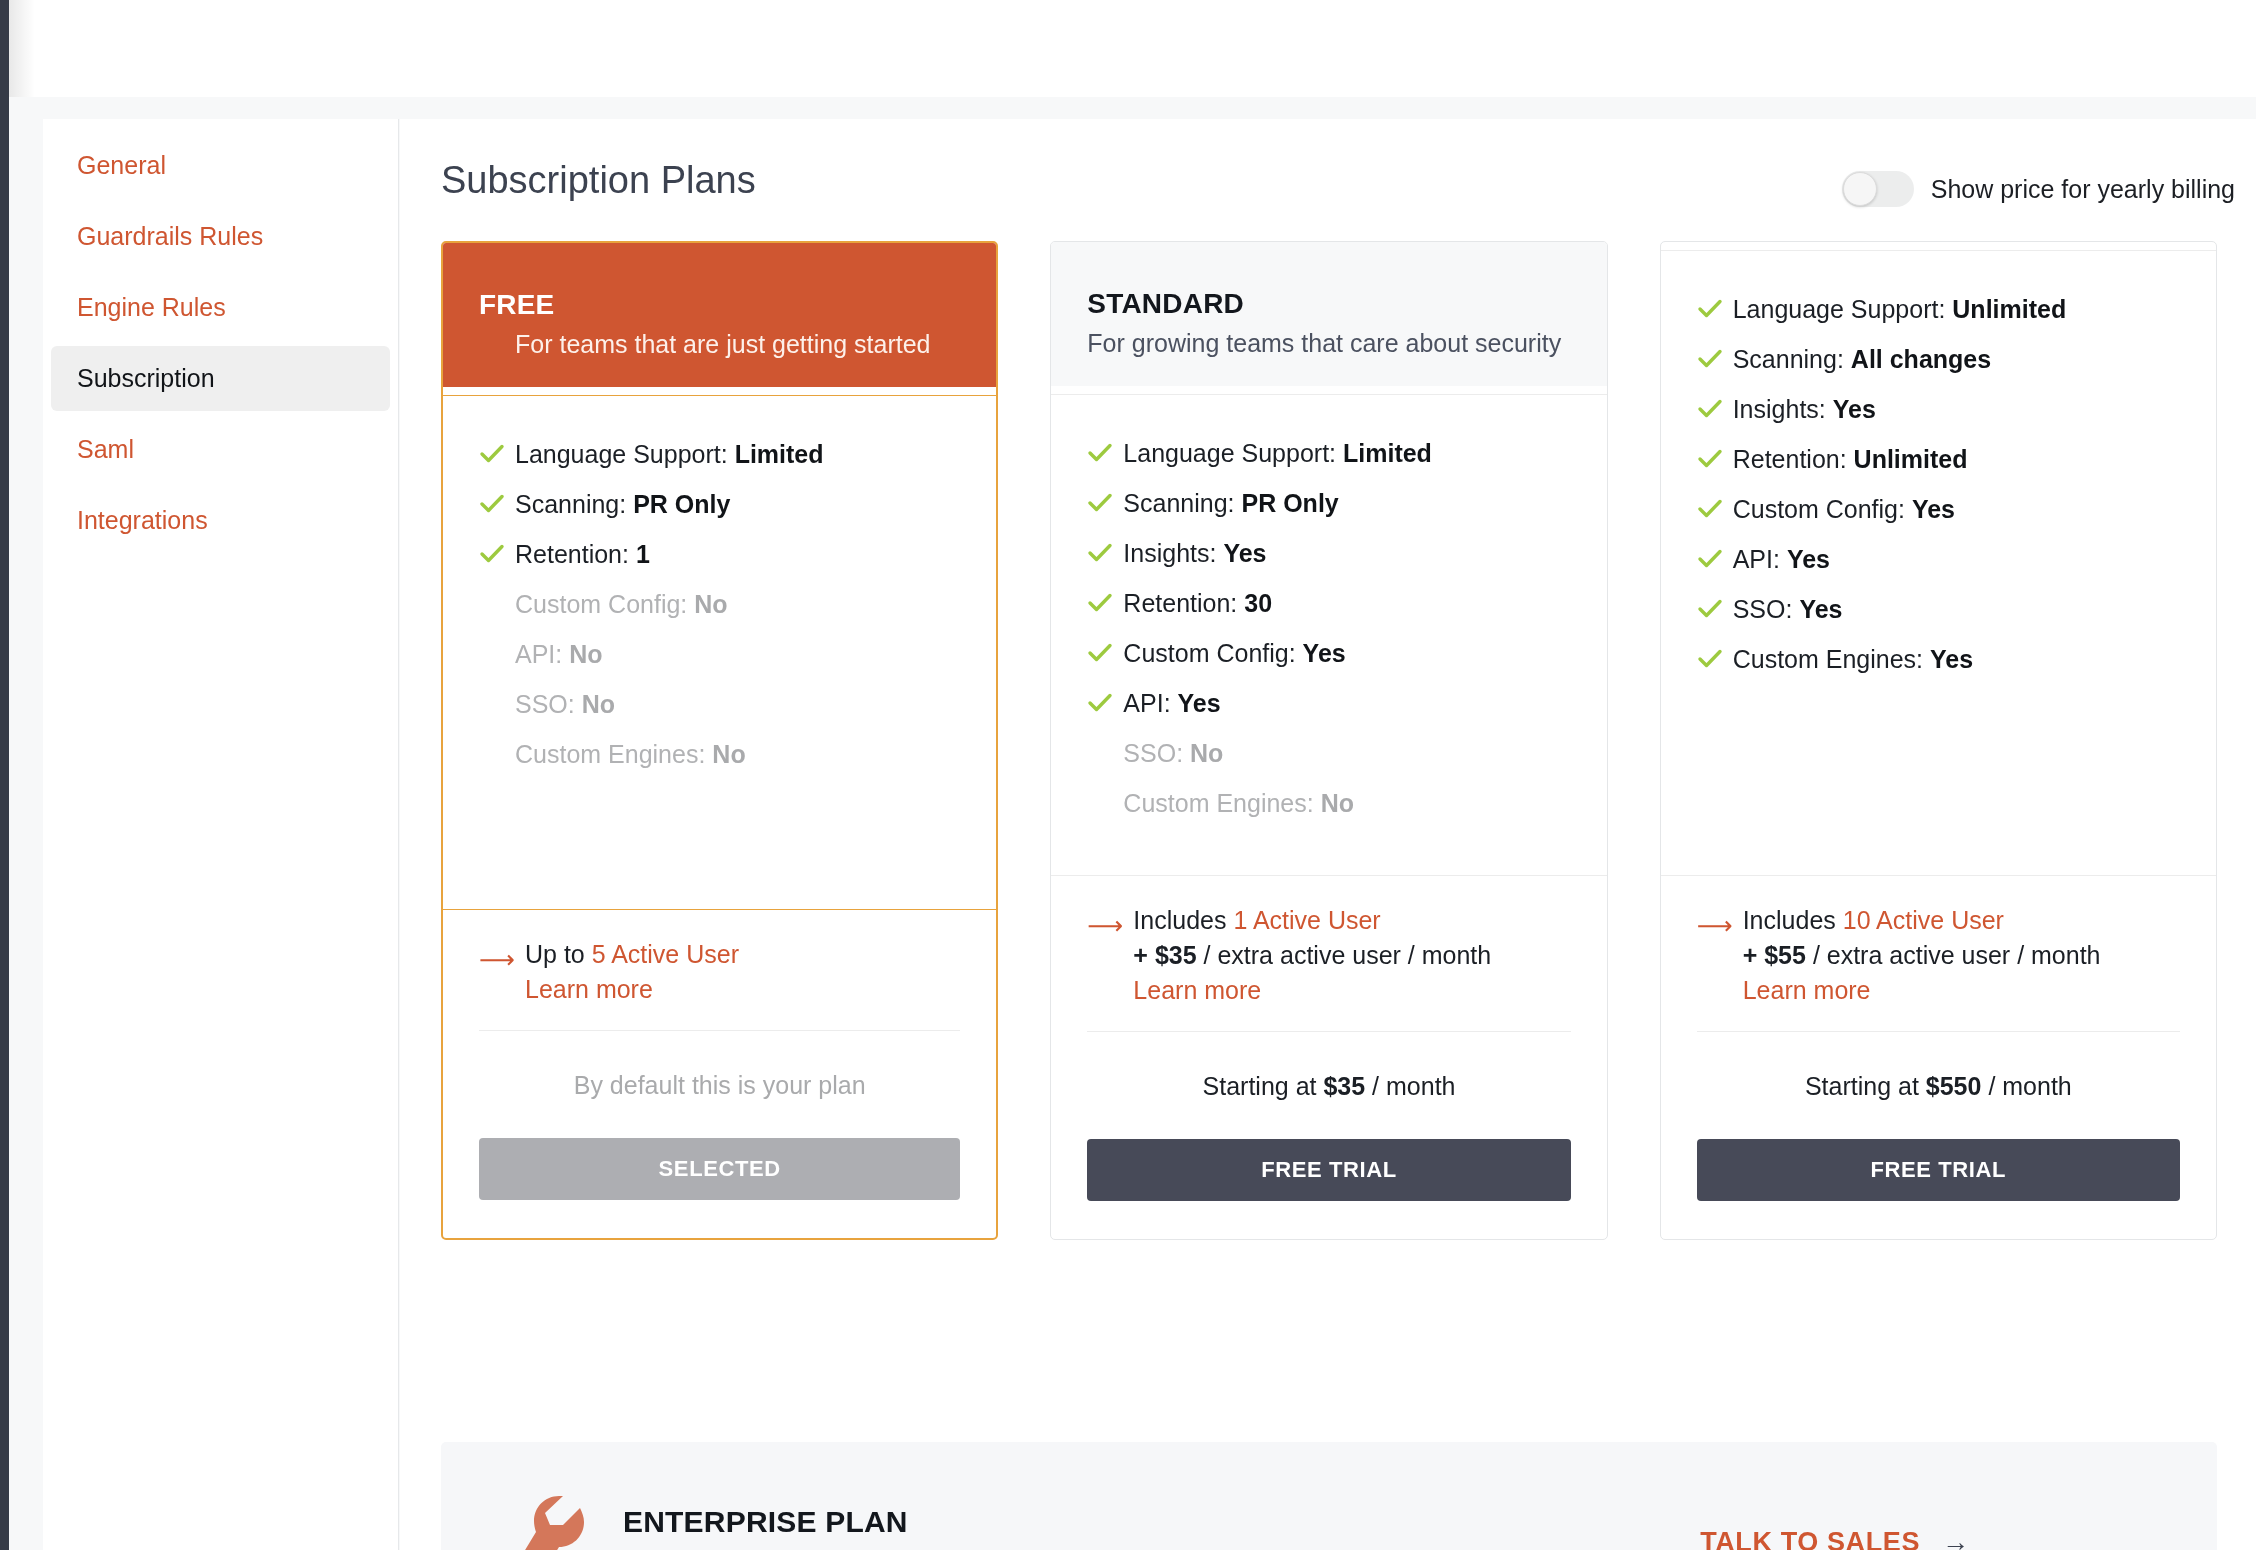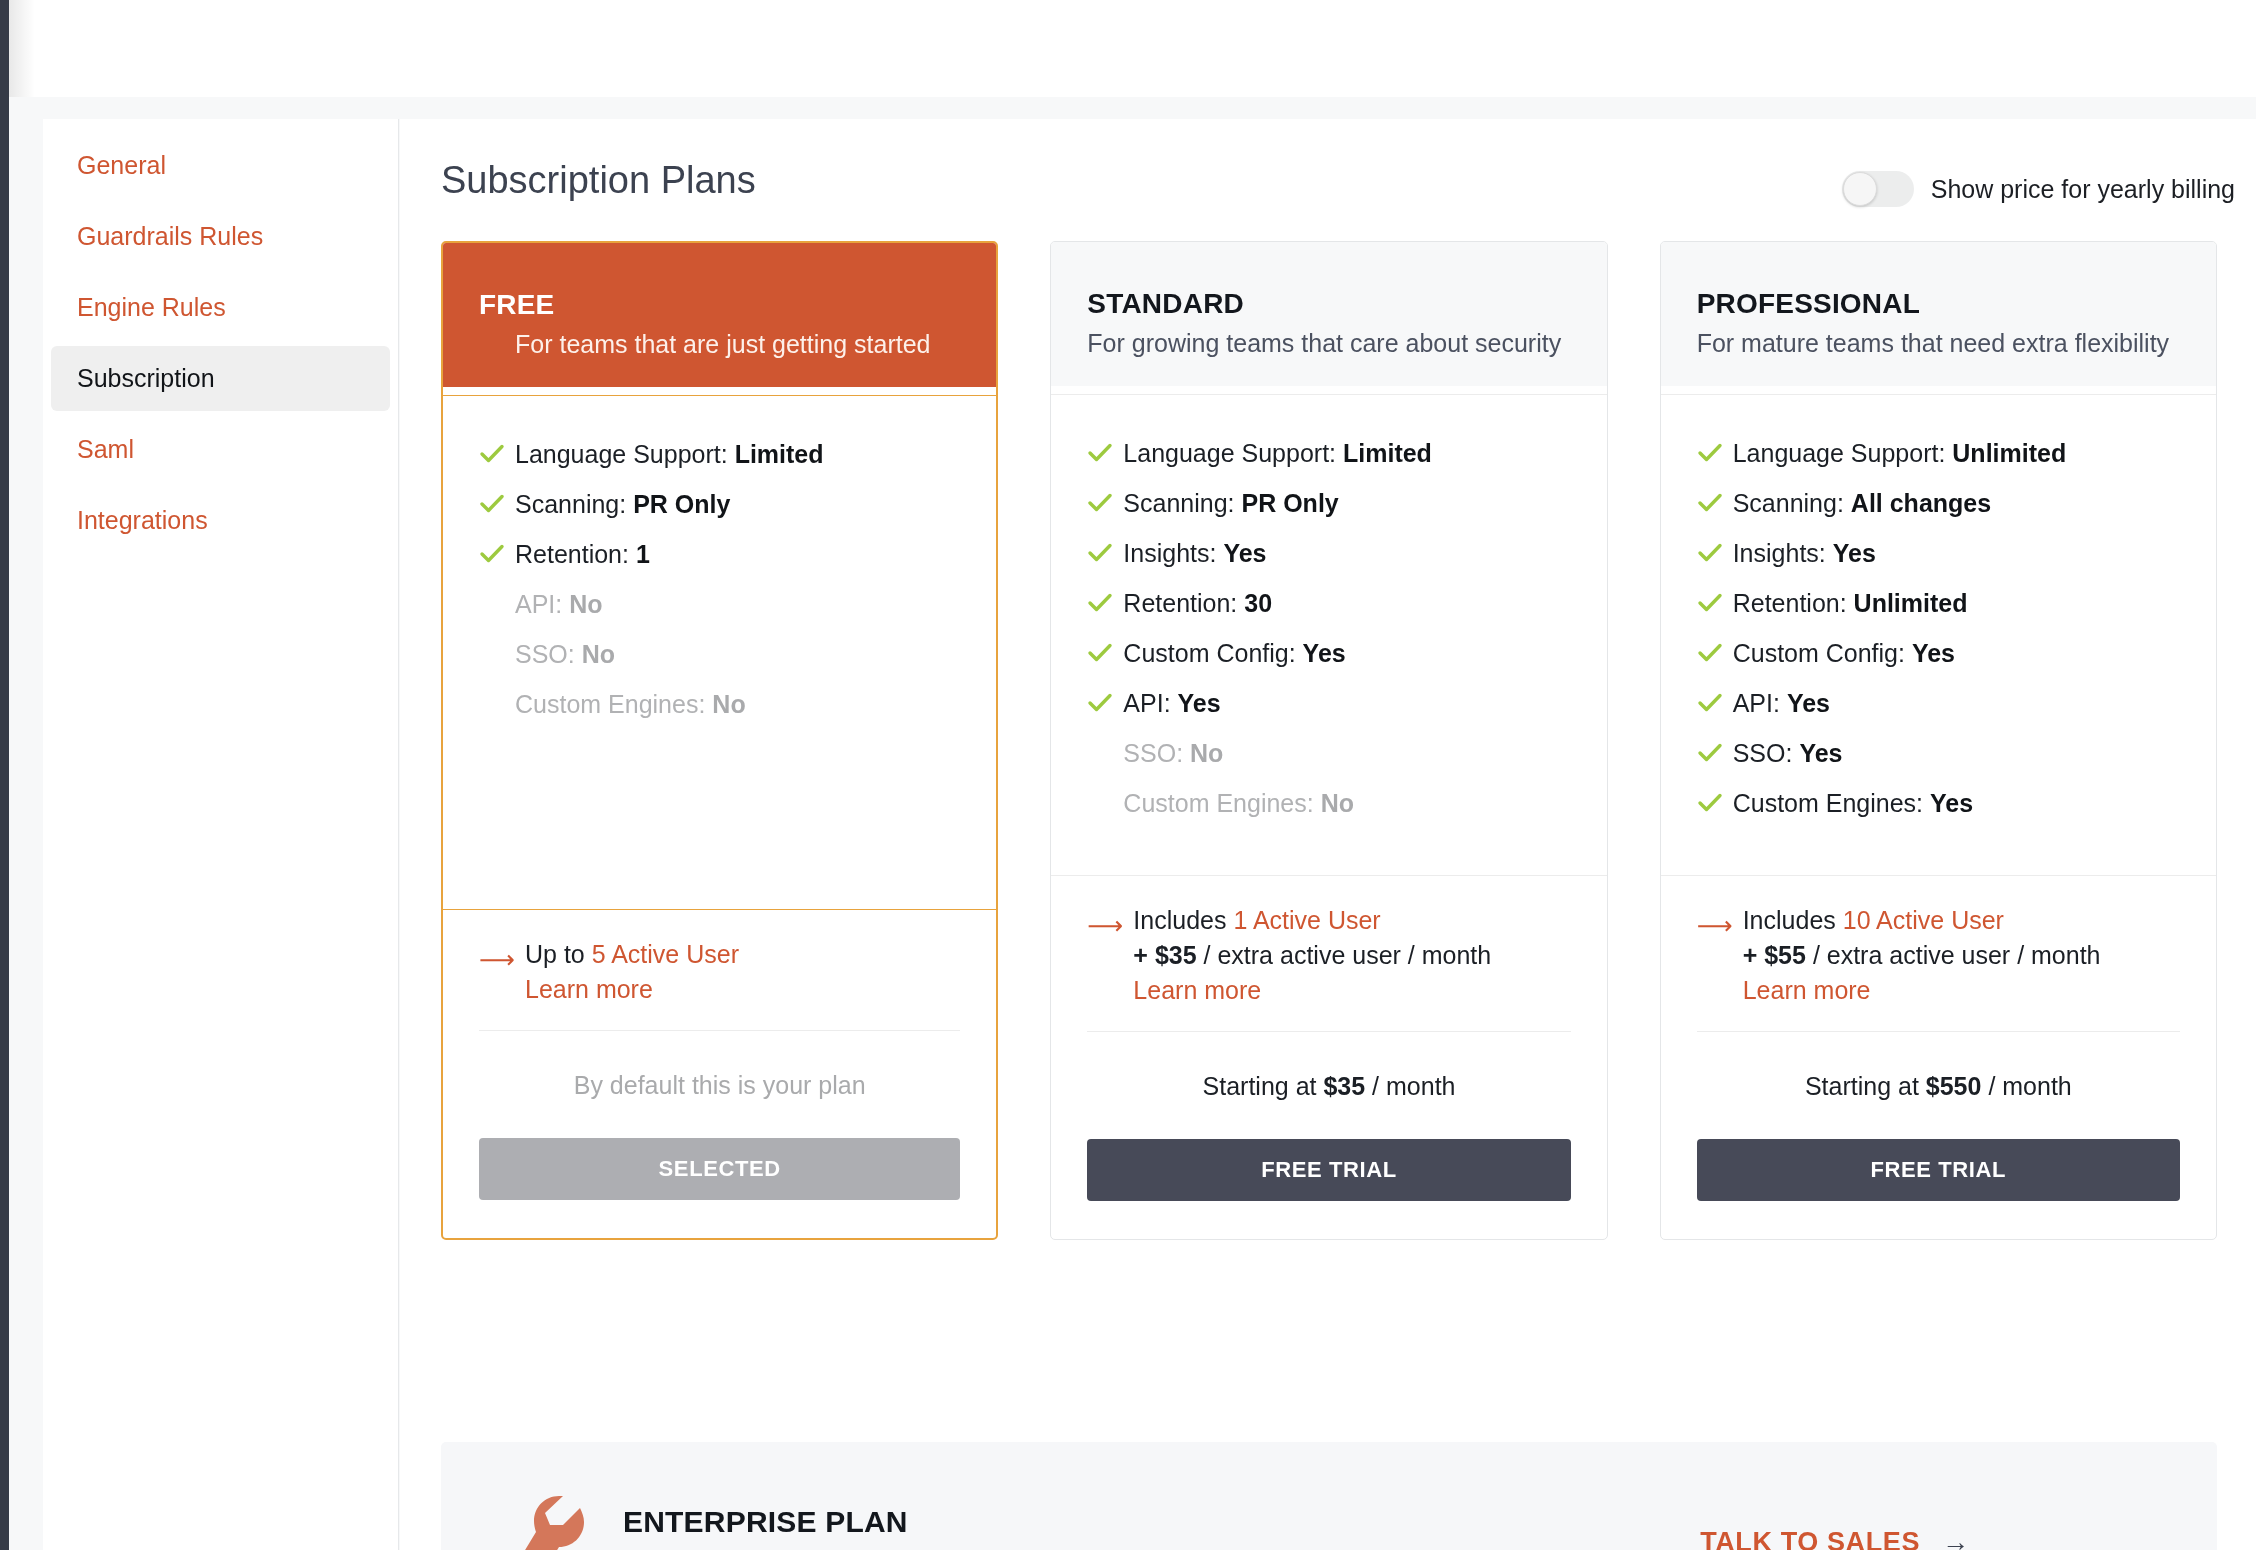--- a/index.html
+++ b/index.html
@@ -392,20 +392,24 @@
               <div class="feature">
                 <span class="tick">
                   <svg width="26" height="26" viewBox="0 0 26 26" aria-hidden="true">
                     <path d="M3 13 L9.5 19.5 L23 5.5" fill="none" stroke="#9dca3f" stroke-width="3.4" stroke-linecap="round" stroke-linejoin="round"></path>
                   </svg>
                 </span>
                 <span class="ftext"><span>Retention:</span> <b>1</b></span>
               </div>
               <div class="feature off">
                 <span class="tick"></span>
+                <span class="ftext"><span>Custom Config:</span> <b>No</b></span>
+              </div>
+              <div class="feature off">
+                <span class="tick"></span>
                 <span class="ftext"><span>API:</span> <b>No</b></span>
               </div>
               <div class="feature off">
                 <span class="tick"></span>
                 <span class="ftext"><span>SSO:</span> <b>No</b></span>
               </div>
               <div class="feature off">
                 <span class="tick"></span>
                 <span class="ftext"><span>Custom Engines:</span> <b>No</b></span>
               </div>
@@ -487,24 +491,20 @@
               <div class="includes-row">
                 <span class="arrow-long">⟶</span>
                 <span class="includes-text"><span>Includes </span><span class="hl">1 Active User</span><div class="extra"><b>+ $35</b><span> / extra active user / month</span></div><span class="learn-more">Learn more</span></span>
               </div>
               <div class="foot-rule"></div>
               <div class="starting"><span>Starting at </span><b>$35</b><span> / month</span></div>
               <button class="cta">FREE TRIAL</button>
             </div>
           </div>
           <div class="plan-card">
-            <div class="plan-head">
-              <div class="plan-name">PROFESSIONAL</div>
-              <div class="plan-sub">For mature teams that need extra flexibility</div>
-            </div>
             <div class="features">
               <div class="feature">
                 <span class="tick">
                   <svg width="26" height="26" viewBox="0 0 26 26" aria-hidden="true">
                     <path d="M3 13 L9.5 19.5 L23 5.5" fill="none" stroke="#9dca3f" stroke-width="3.4" stroke-linecap="round" stroke-linejoin="round"></path>
                   </svg>
                 </span>
                 <span class="ftext"><span>Language Support:</span> <b>Unlimited</b></span>
               </div>
               <div class="feature">

